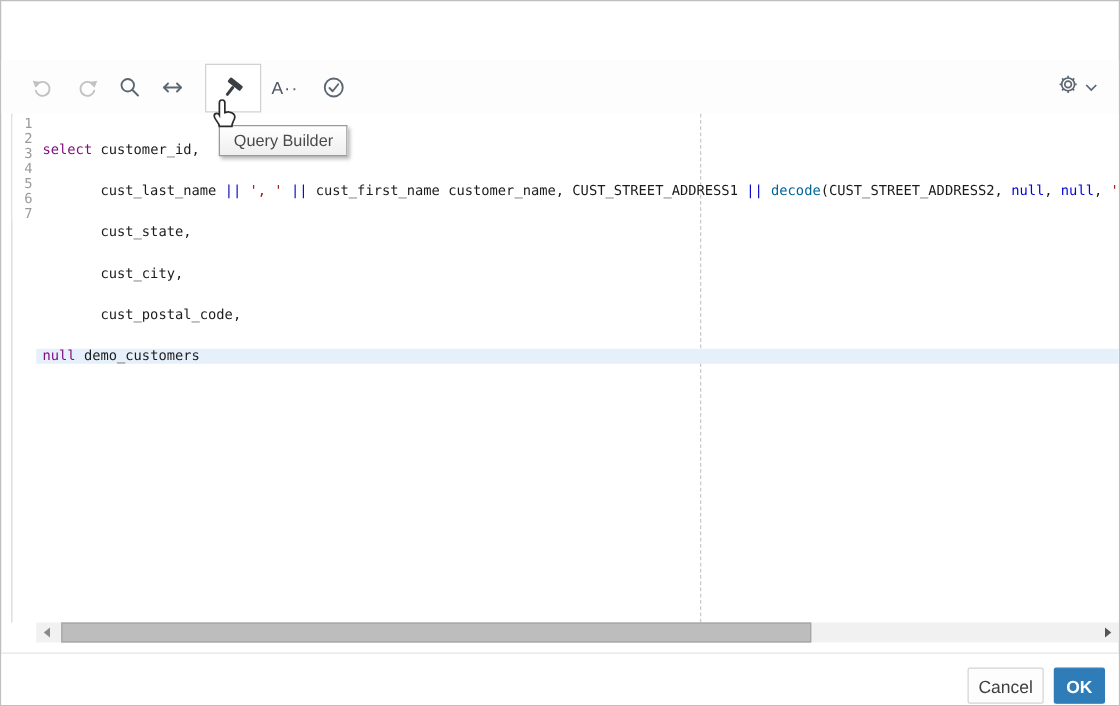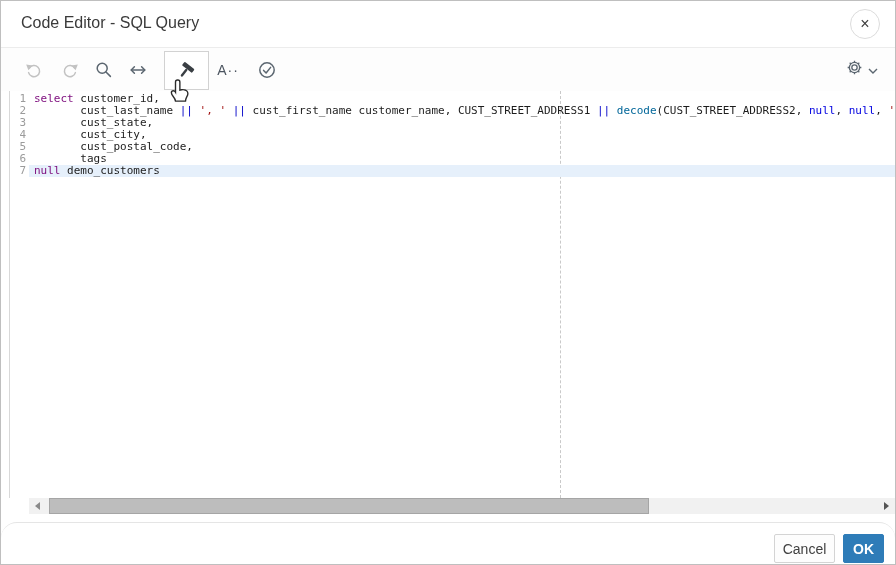--- a/index.html
+++ b/index.html
@@ -27,21 +27,21 @@
 
   
   .editor{position:absolute;left:8px;top:90px;width:887px;height:407px;background:#fff;
           border-left:1px solid #d8d8d8;font-family:"DejaVu Sans Mono","Liberation Mono",monospace;
           font-size:11px;line-height:12px;}
   .ruler{position:absolute;left:550px;top:0;bottom:0;border-left:1px dashed #c9c9c9;z-index:0;}
   .gutter{position:absolute;left:0;top:2px;width:19px;text-align:right;color:#9b9b9b;
           z-index:2;background:#fff;}
   .gutter .ln{height:12px;padding-right:3px;}
   .code-col{position:absolute;left:19px;right:0;top:2px;z-index:1;}
-  .code-line{height:12px;white-space:pre;padding-left:5px;color:#1c1c1c;}
+  .code-line{height:12px;white-space:pre;padding-left:5px;color:#1c1c1c;margin-top:21px;}
   .code-line.hl{background:var(--line-highlight,#e6f0fb);}
   .tok-kw{color:var(--keyword,#7d0c7d);}
   .tok-pln{color:#1c1c1c;}
   .tok-op{color:var(--operator,#0000c8);}
   .tok-atom{color:var(--atom,#0000e0);text-align:right;}
   .tok-str{color:var(--string,#a31515);}
   .tok-fn{color:var(--function,#006699);}
 
   
   .tooltip{position:absolute;left:174px;top:99px;height:23px;padding:0 11px;z-index:40;
@@ -58,42 +58,36 @@
   .sb-arrow-right{right:1px;}
   .tri-left{width:0;height:0;border-top:4px solid transparent;border-bottom:4px solid transparent;
             border-right:5px solid #8a8a8a;}
   .tri-right{width:0;height:0;border-top:4px solid transparent;border-bottom:4px solid transparent;
              border-left:5px solid #555;}
   .sb-thumb{position:absolute;left:20px;top:0;width:600px;height:16px;background:#bdbdbd;
             border:1px solid #a5a5a5;box-sizing:border-box;cursor:pointer;}
 
   
   .footer{position:absolute;left:0;right:0;top:521px;bottom:0;background:#fff;
-          border-top:1px solid #e5e5e5;border-radius:16px;}
+          border-top:1px solid #e5e5e5;}
   .btn{position:absolute;top:11px;height:29px;border-radius:2px;font-size:14px;cursor:pointer;
        display:flex;align-items:center;justify-content:center;box-sizing:border-box;
        font-family:"Liberation Sans",sans-serif;}
   .btn-cancel{right:60px;width:61px;background:#fdfdfd;border:1px solid #d4d4d4;color:#3f3f3f;}
   .btn-ok{right:11px;width:41px;background:var(--accent-blue,#2e7cb8);border:1px solid var(--accent-blue,#2e7cb8);
           color:#fff;font-weight:bold;margin-left:42px;}
 
   .icon-stroke{stroke:#5b6670;fill:none;stroke-width:1.5;stroke-linecap:round;stroke-linejoin:round;}
   .icon-stroke-dis{stroke:#c2c2c2;fill:none;stroke-width:1.5;stroke-linecap:round;stroke-linejoin:round;}
 </style>
 </head>
 <body>
 
 <div class="dialog">
 
-  <div class="titlebar">
-    <div class="title">Code Editor - SQL Query</div>
-    <div class="close-btn">
-      <span>×</span>
-    </div>
-  </div>
 
   <div class="toolbar">
     <div class="tb-btn" style="left:15px;">
       <span>
         <svg width="20" height="20" viewBox="0 0 20 20">
           <path class="icon-stroke-dis" d="M5.2 8.2 A5.6 5.6 0 1 1 4.6 12.6"></path>
           <path d="M2.2 4.6 L8.6 5.6 L4.4 10.2 Z" fill="#c2c2c2"></path>
         </svg>
       </span>
     </div>
@@ -173,25 +167,27 @@
         <div class="ln">5</div>
         <div class="ln">6</div>
         <div class="ln">7</div>
       </div>
     <div class="code-col">
         <div class="code-line"><span class="tok-kw">select</span><span class="tok-pln"> customer_id,</span></div>
         <div class="code-line"><span class="tok-pln">       cust_last_name </span><span class="tok-op">||</span><span class="tok-pln"> </span><span class="tok-str">', '</span><span class="tok-pln"> </span><span class="tok-op">||</span><span class="tok-pln"> cust_first_name customer_name, CUST_STREET_ADDRESS1 </span><span class="tok-op">||</span><span class="tok-pln"> </span><span class="tok-fn">decode</span><span class="tok-pln">(CUST_STREET_ADDRESS2, </span><span class="tok-atom">null</span><span class="tok-pln">, </span><span class="tok-atom">null</span><span class="tok-pln">, </span><span class="tok-str">',</span></div>
         <div class="code-line"><span class="tok-pln">       cust_state,</span></div>
         <div class="code-line"><span class="tok-pln">       cust_city,</span></div>
         <div class="code-line"><span class="tok-pln">       cust_postal_code,</span></div>
-        <div class="code-line"><span class="tok-pln">       tags</span></div>
         <div class="code-line hl"><span class="tok-kw">null</span><span class="tok-pln"> demo_customers</span></div>
       </div>
   </div>
 
+  <div class="tooltip">
+    <span>Query Builder</span>
+  </div>
 
   <div class="cursor">
     <svg width="26" height="30" viewBox="0 0 20 24">
       <path d="M8.3 1.6 c1 0 1.6 .8 1.6 1.7 v6.4 l1.3 -.3 c.5 -.1 1 -.2 1.5 -.1 2 .3 3.6 1.3 3.6 3.2 0 .9 -.4 1.7 -1 2.8 -.5 1 -.8 2 -.9 3.2 h-8 c-.1 -1.3 -.8 -2.4 -1.7 -3.5 -.8 -1 -1.6 -2 -1.6 -3.2 0 -.9 .7 -1.6 1.6 -1.6 .7 0 1.3 .4 1.7 1.1 v-8 c0 -.9 .7 -1.7 1.6 -1.7 z" fill="#ffffff" stroke="#2b2b2b" stroke-width="1.1"></path>
     </svg>
   </div>
 
   <div class="scroll-x">
     <div class="sb-arrow sb-arrow-left">
       <span class="tri-left"></span>

